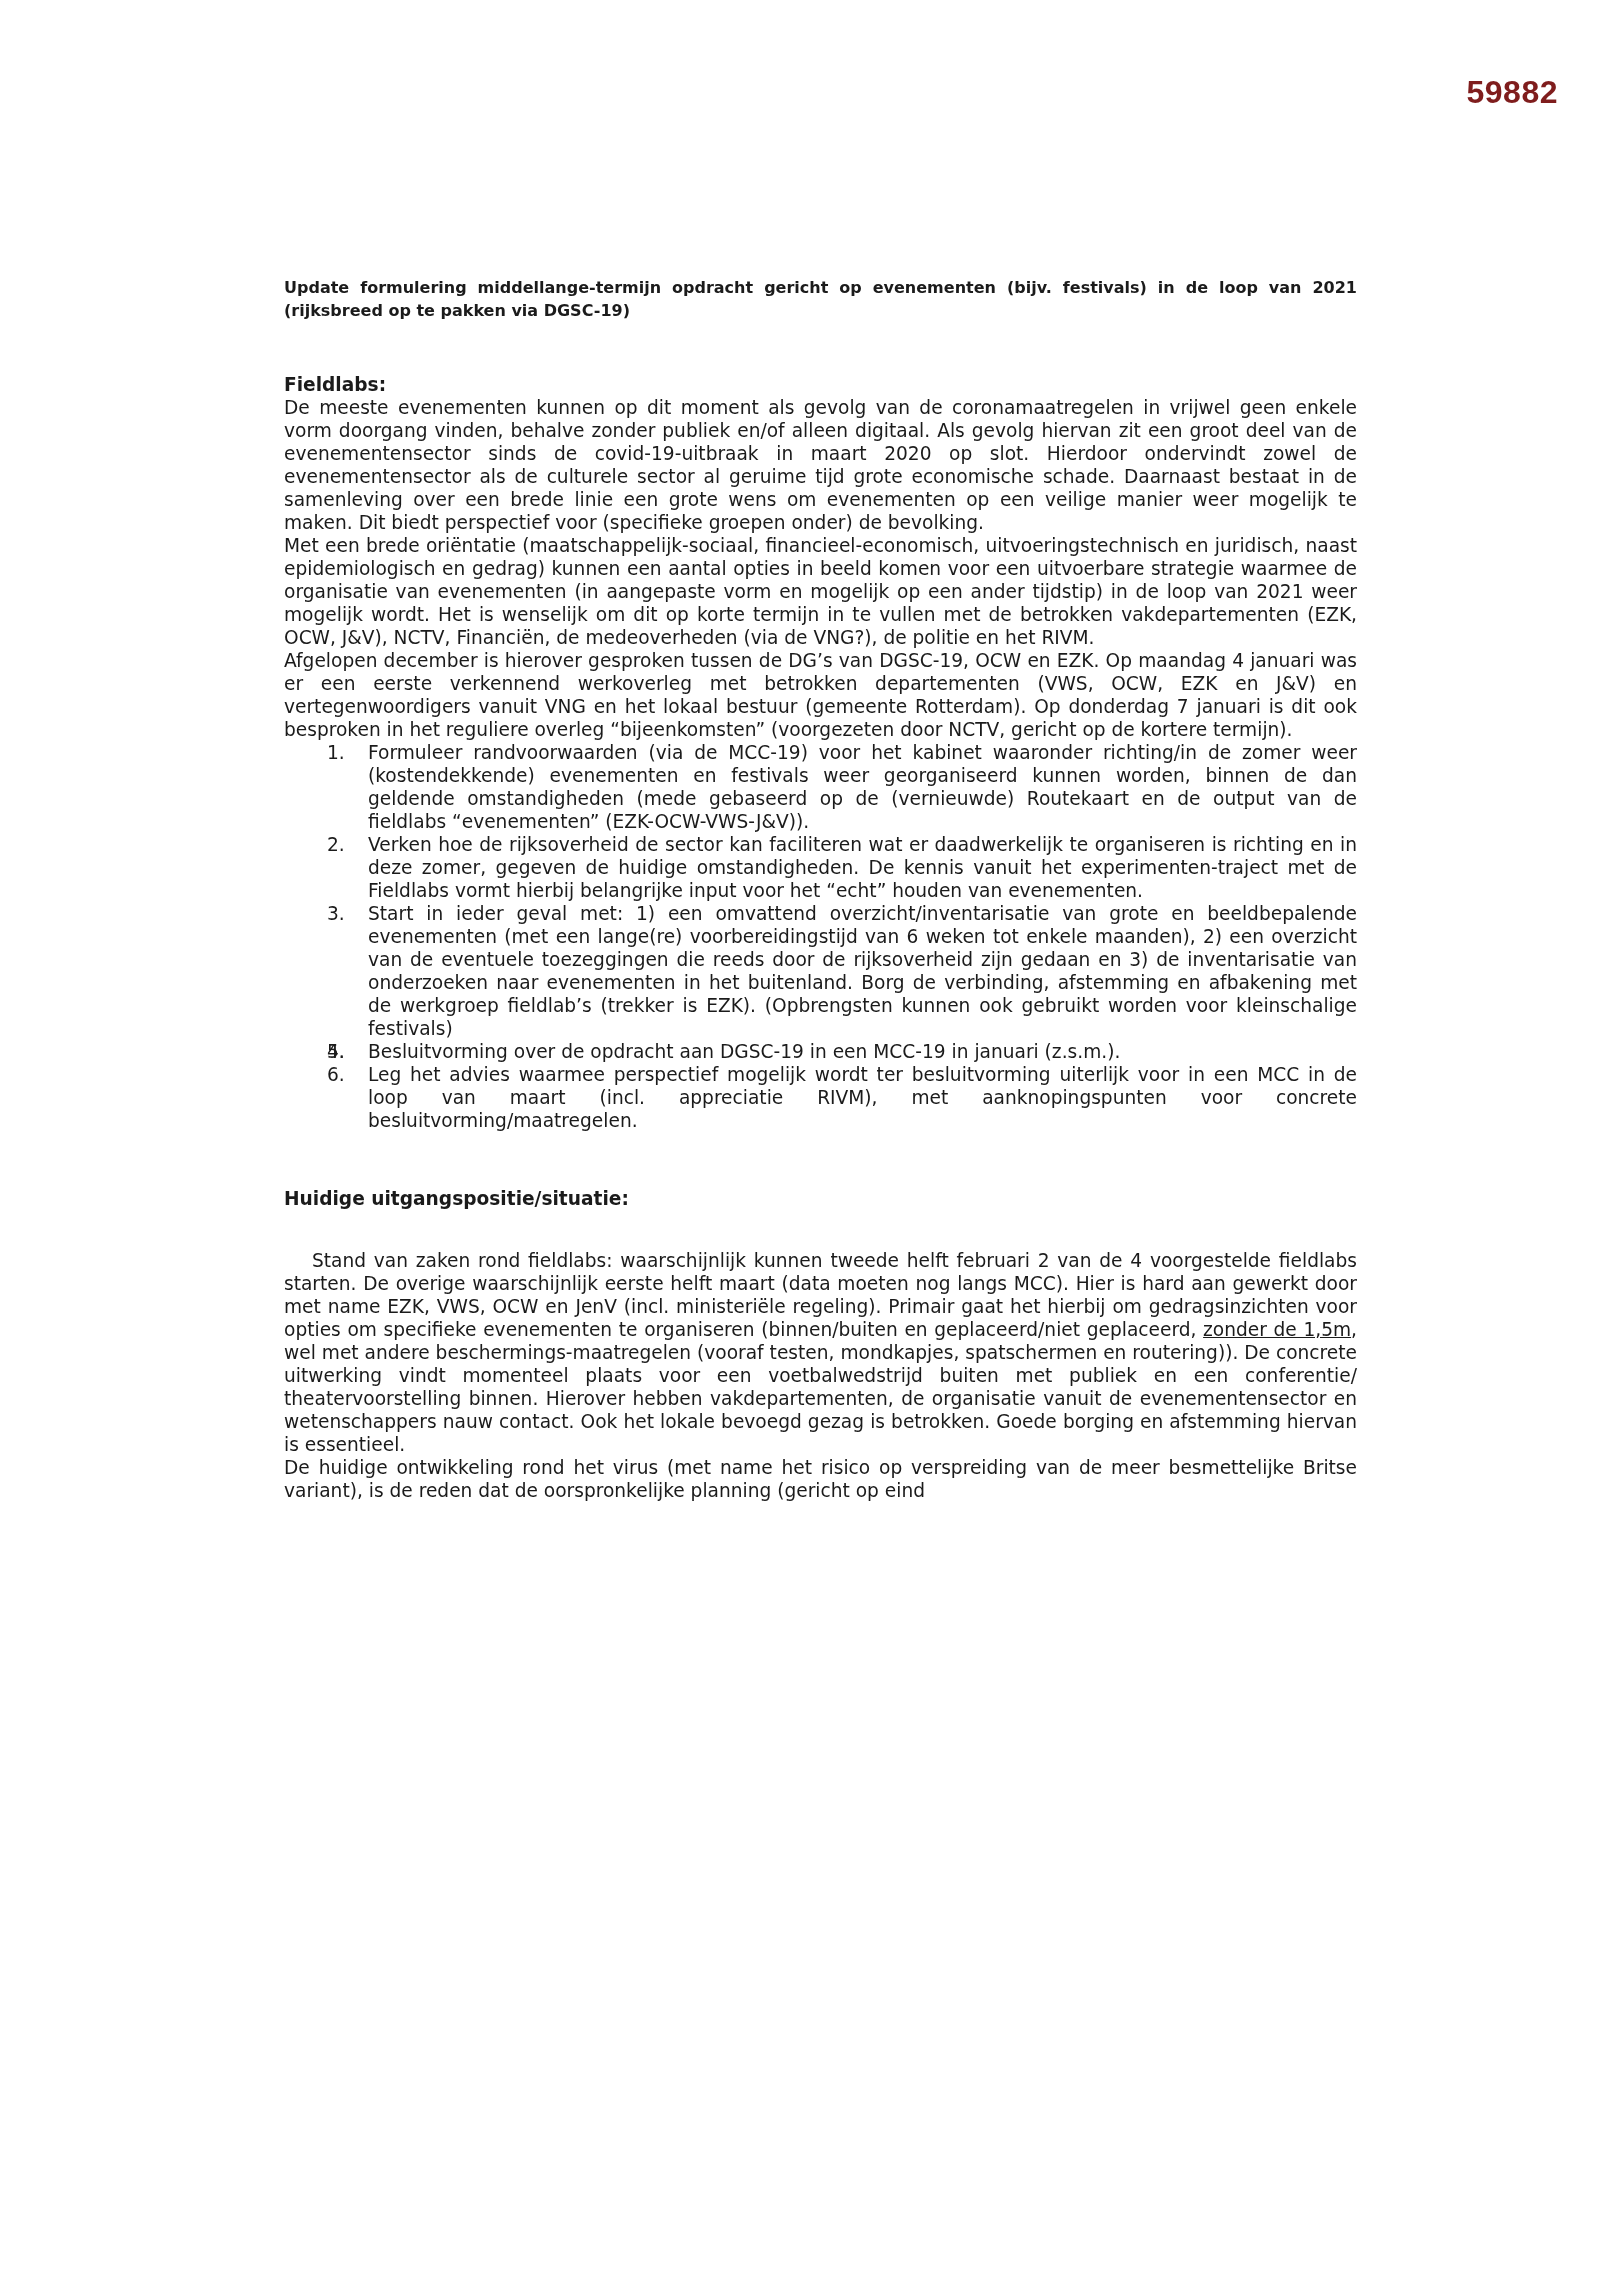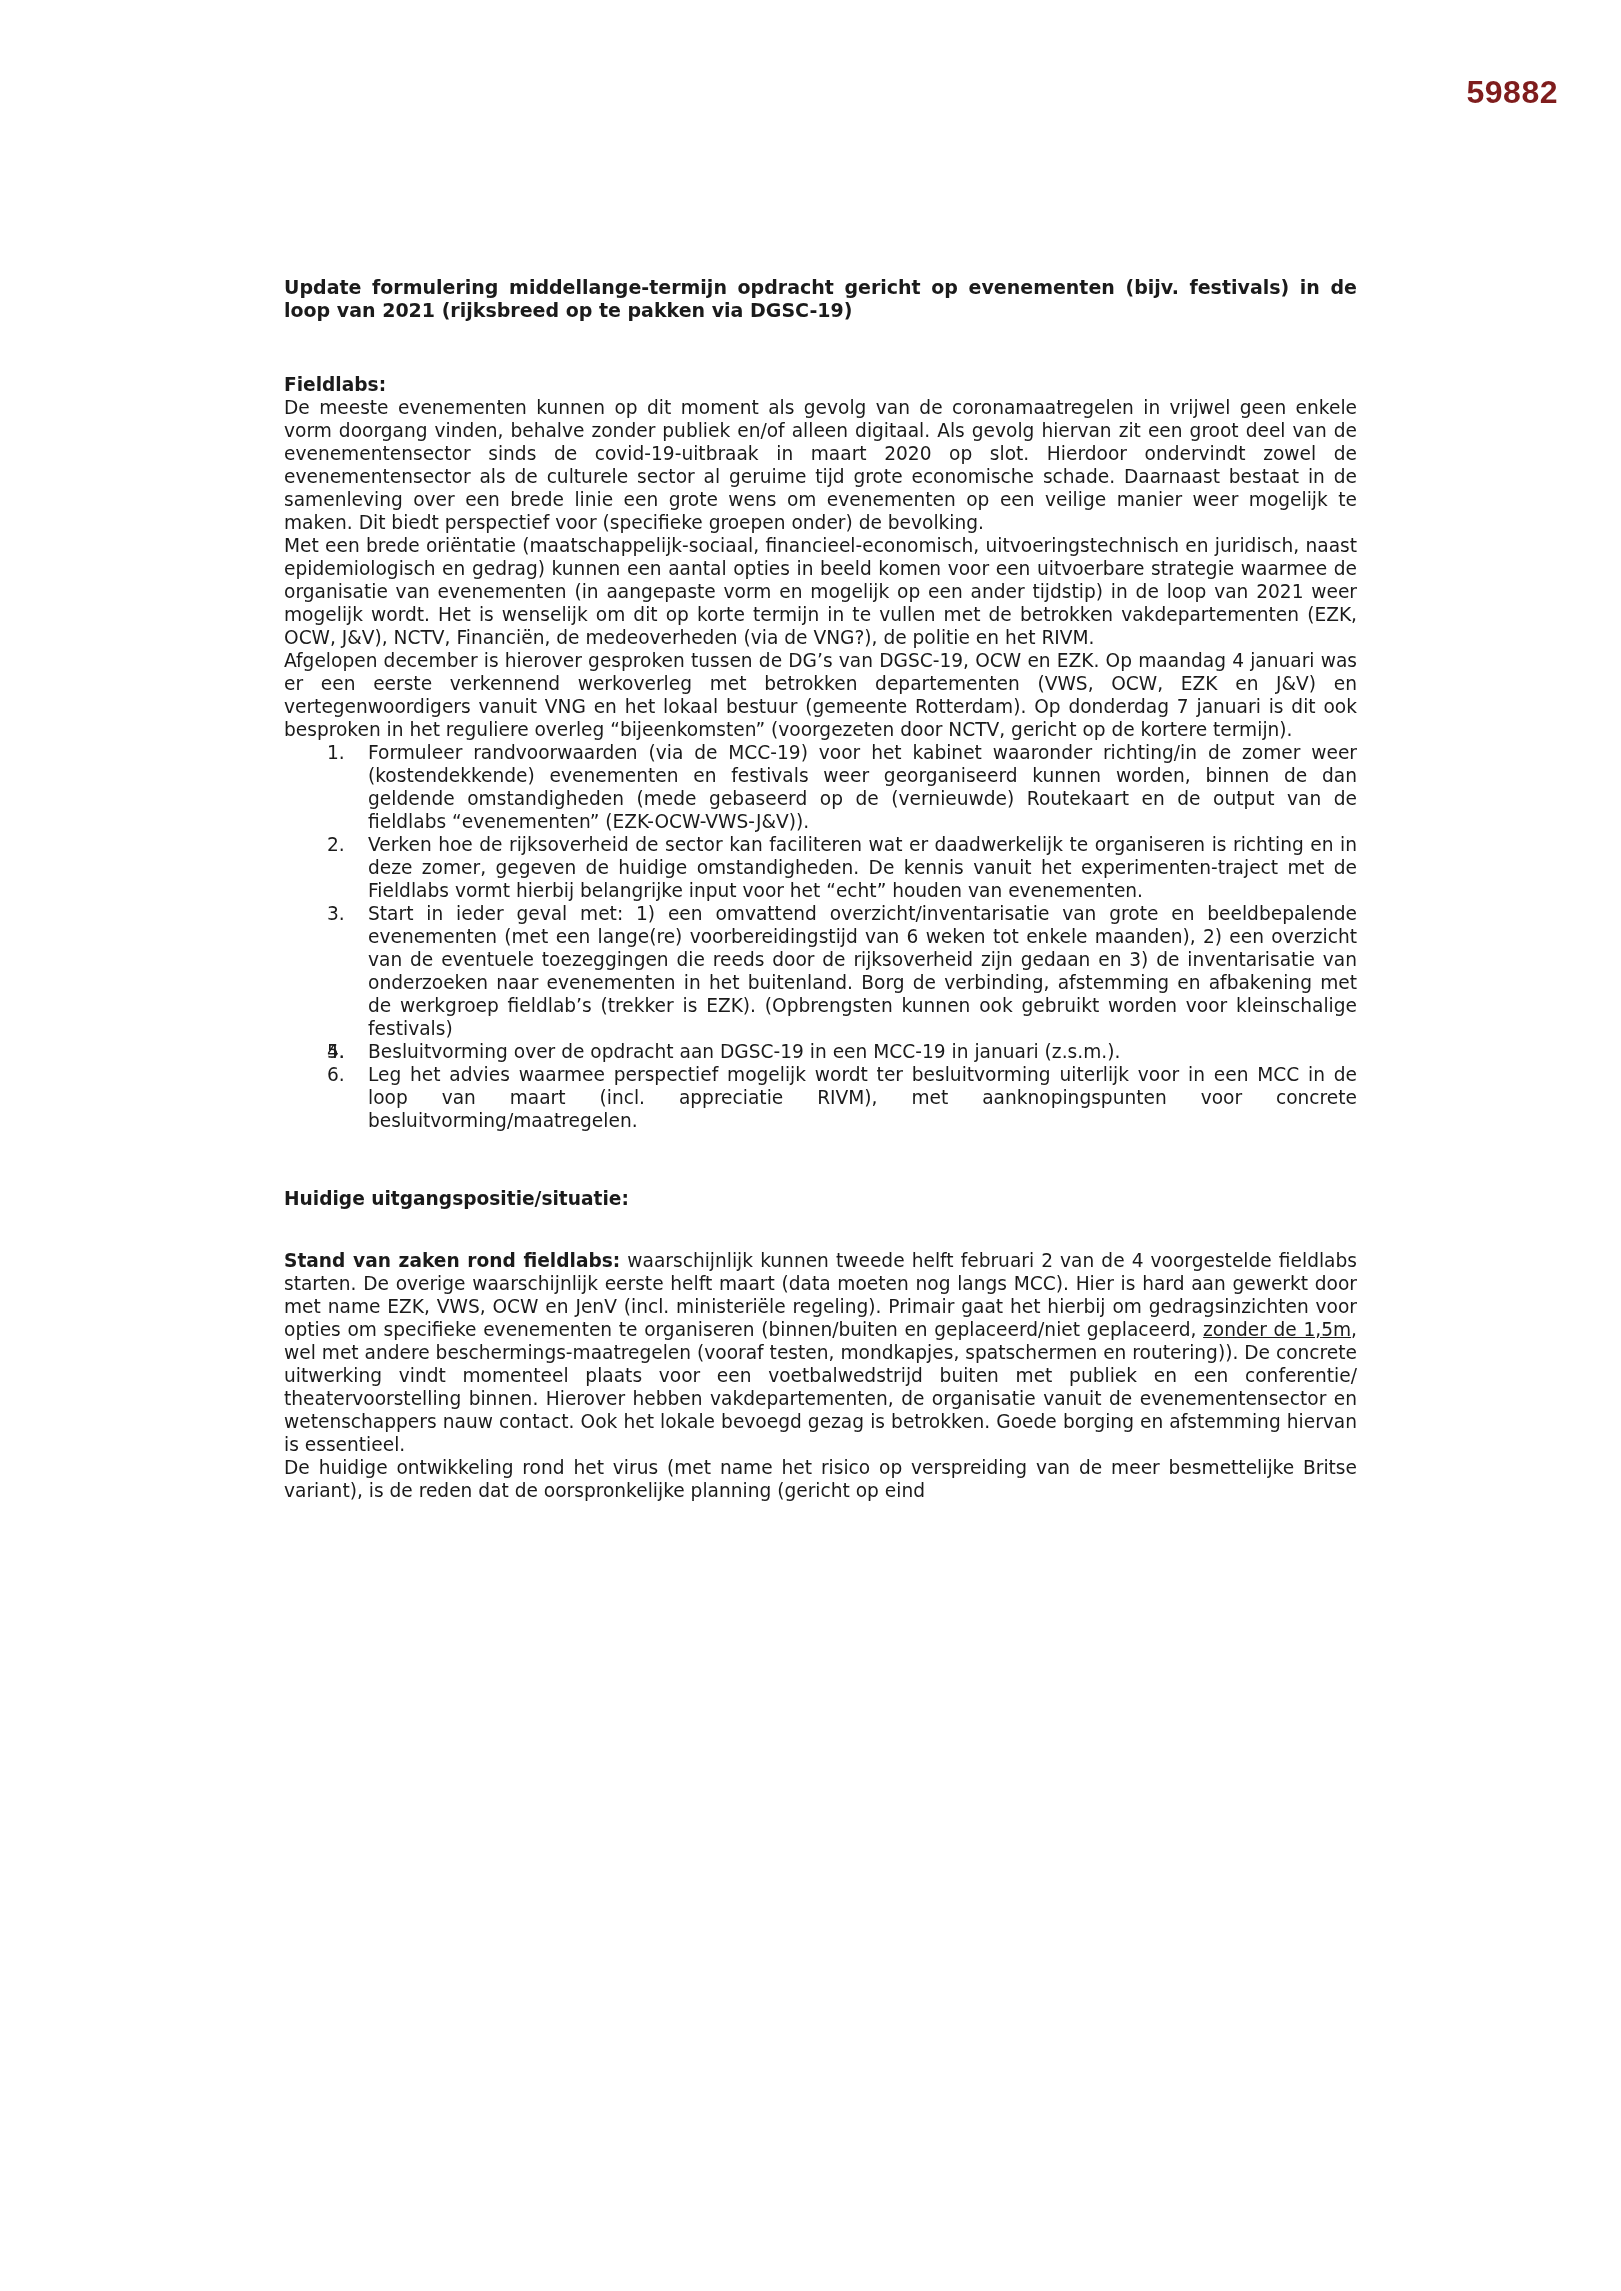--- a/index.html
+++ b/index.html
@@ -24,21 +24,21 @@
   .content {
     position: absolute;
     left: 284px;
     top: 276px;
     width: 1073px;
     font-size: 18.6px;
     line-height: 23px;
     text-align: justify;
   }
   .title {
-    font-size: 19px;
+    font-size: 16px;
     font-weight: bold;
     margin: 0 0 51px 0;
   }
   .heading {
     font-size: 18.6px;
     font-weight: bold;
     margin: 0;
   }
   .heading.concept { margin-top: 49px; }
   .heading.huidige { margin-top: 55px; }
@@ -52,21 +52,21 @@
     position: relative;
     padding-left: 84px;
   }
   ol.opdracht-list li .num {
     position: absolute;
     left: 43px;
     top: 0;
   }
   .fieldlabs { margin-top: 39px; }
   .underlined { text-decoration: underline; }
-  strong { font-weight: bold; }
+  strong { font-weight: normal; margin-left: 28px; }
 </style>
 </head>
 <body>
 
 <div class="page">
 
   <div class="doc-number">59882</div>
 
   <div class="content">
 

